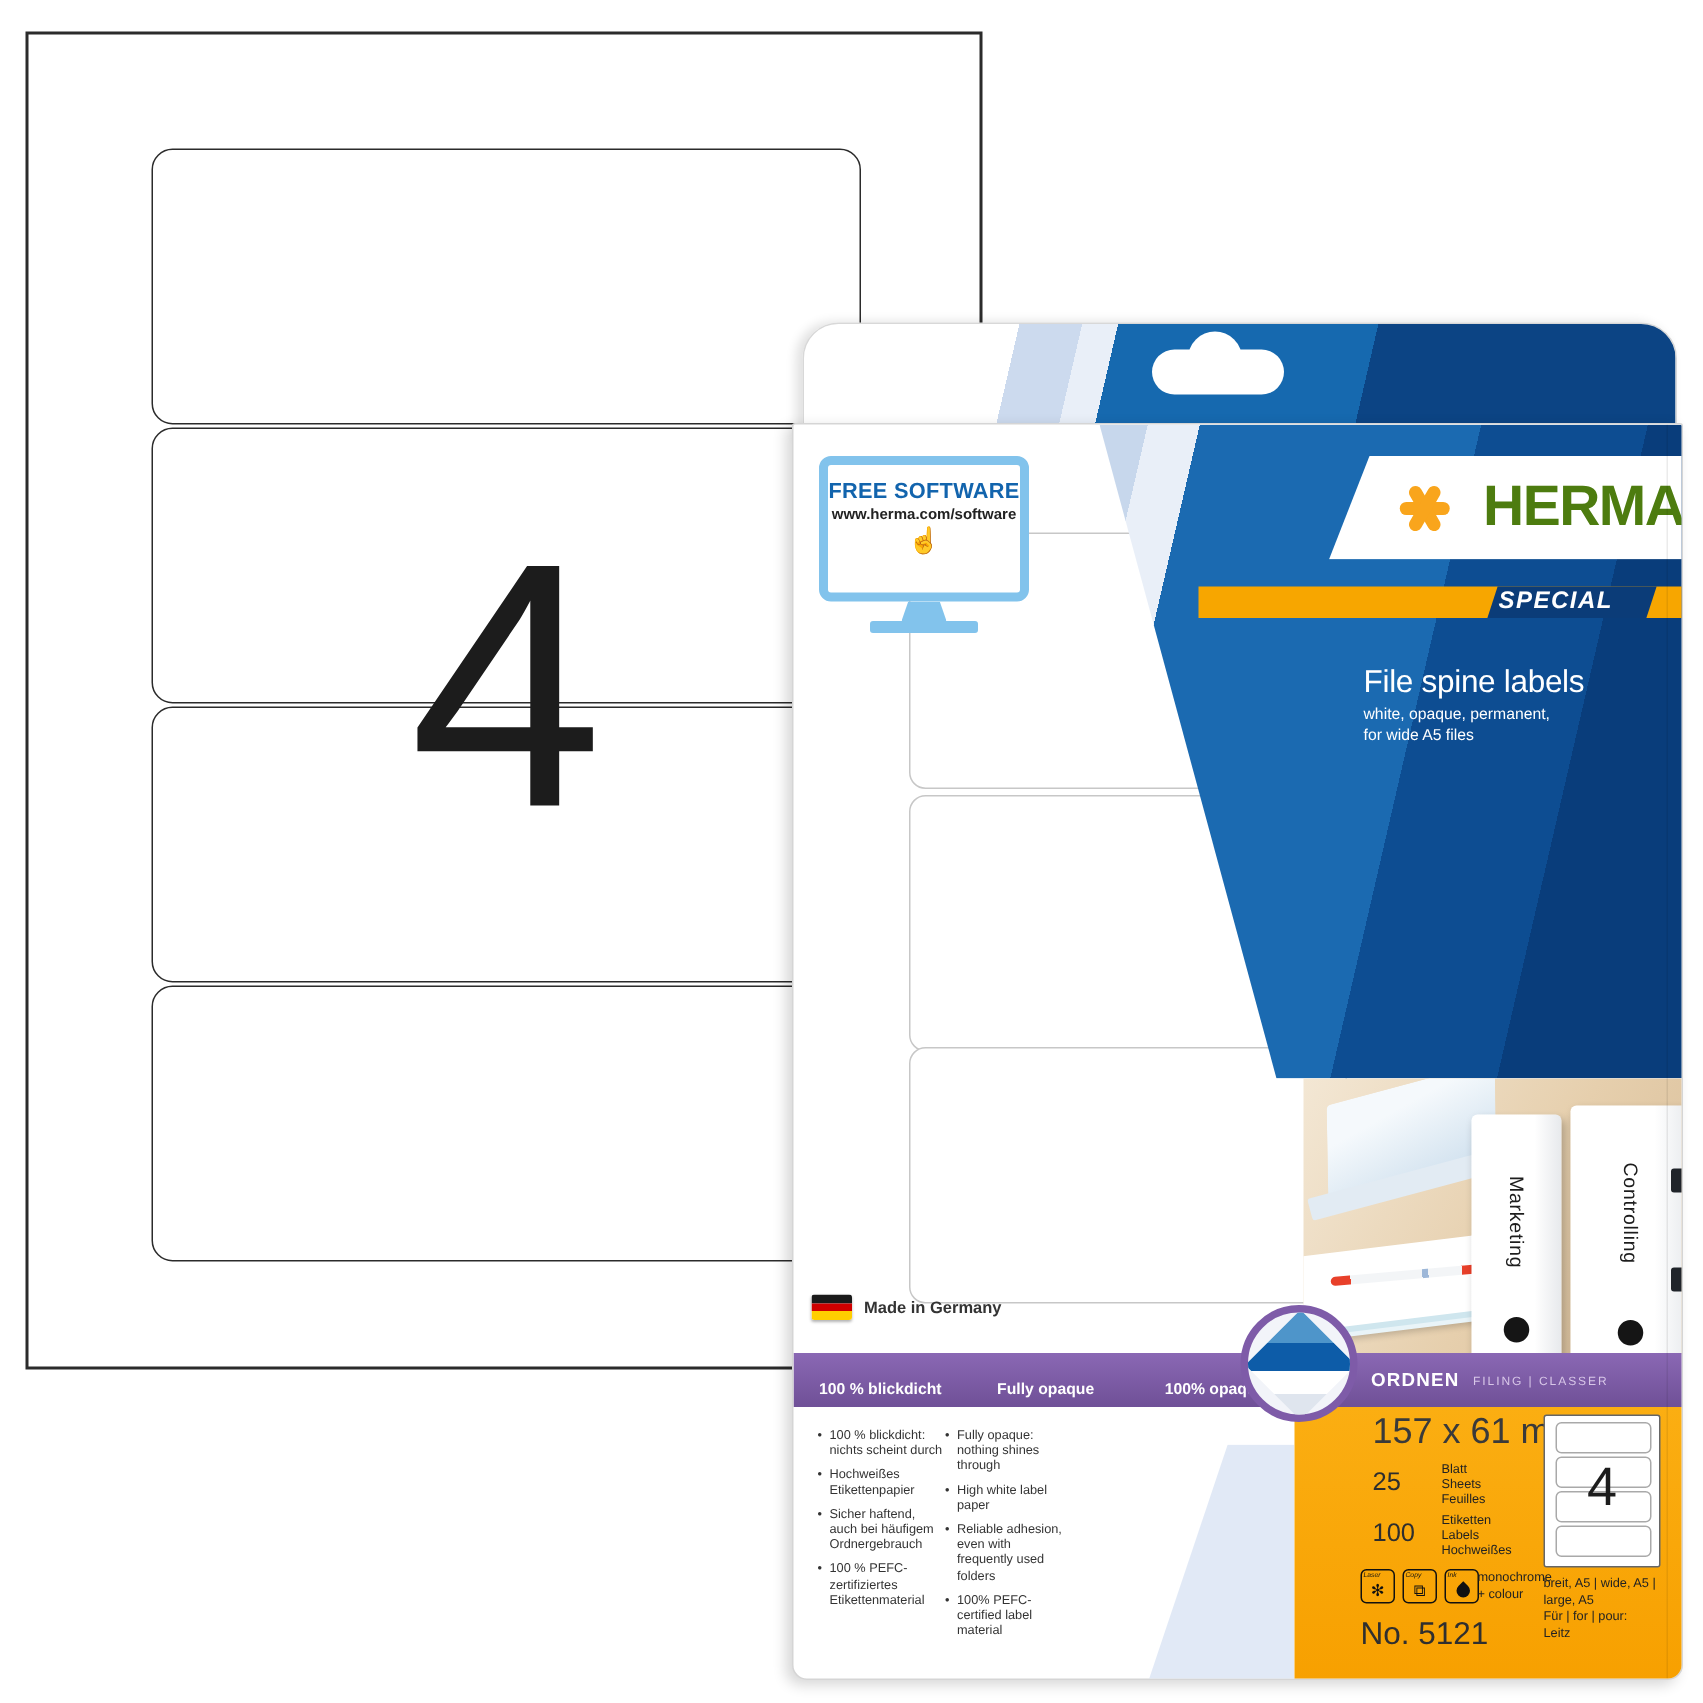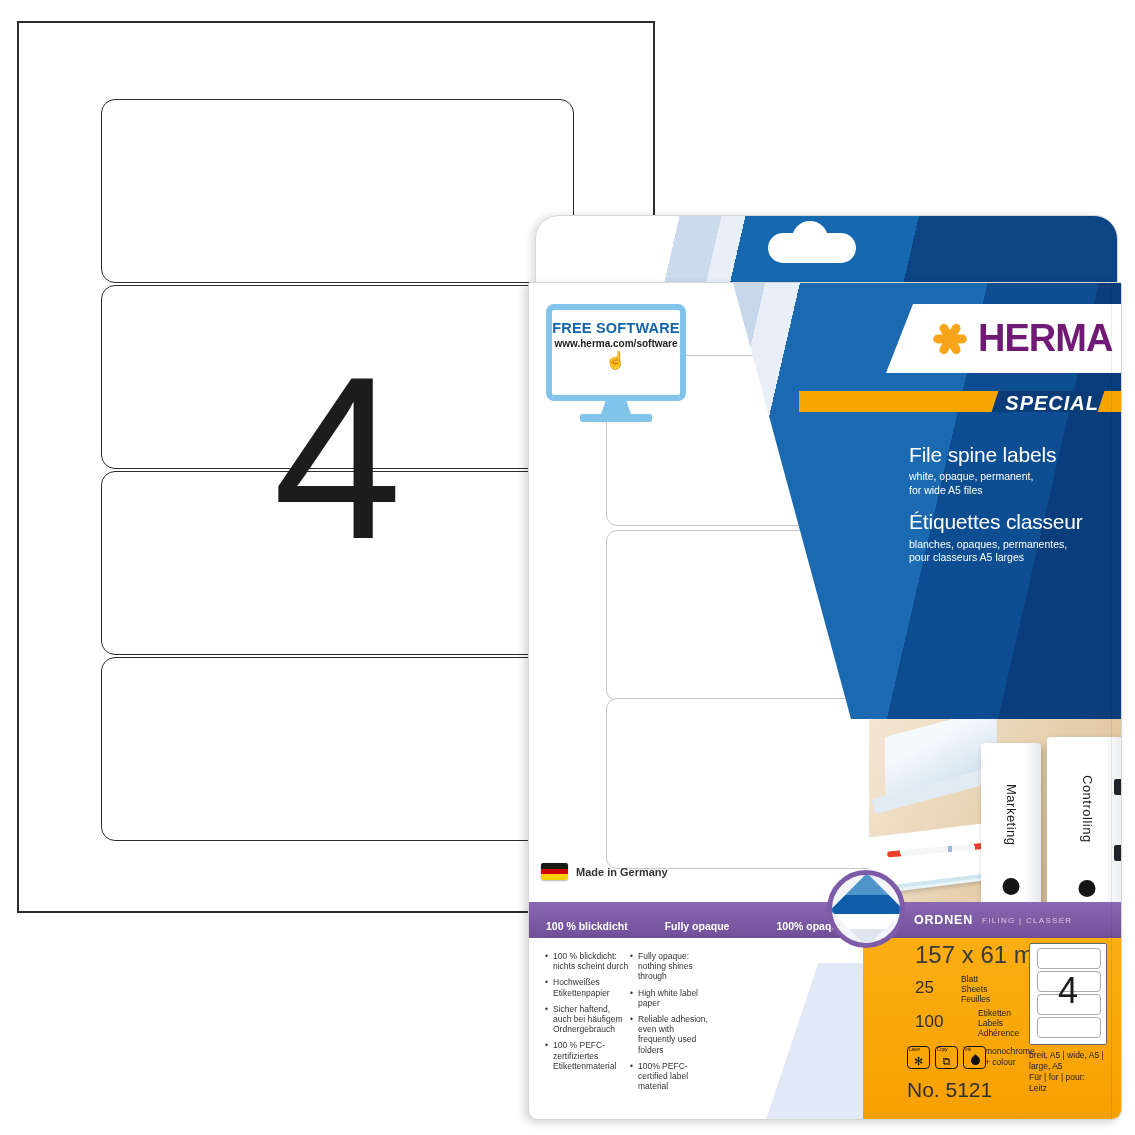--- a/index.html
+++ b/index.html
@@ -52,29 +52,29 @@
   .fs-url { margin-top:2px; font-size:10px; font-weight:700; color:#222; }
   .hand-icon { margin-top:1px; font-size:17px; color:#111; }
   .mon-neck { width:30px; height:13px; background:#82c3ec; margin:0 auto;
               clip-path:polygon(15% 0,85% 0,100% 100%,0 100%); }
   .mon-base { width:72px; height:8px; background:#82c3ec; border-radius:2px; margin:0 auto; }
 
   
   .herma-band { position:absolute; left:357px; top:21px; width:237px; height:69px; background:#fff;
                 clip-path:polygon(27px 0,237px 0,237px 69px,0 69px); z-index:3;
                 display:flex; align-items:center; padding-left:44px; gap:8px; }
-  .herma-word { font-size:38px; font-weight:700; color:#701a75; letter-spacing:-1px; }
+  .herma-word { font-size:38px; font-weight:700; color:#4d7c0f; letter-spacing:-1px;margin-left:11px; }
 
   
   .special-band { position:absolute; left:270px; top:108px; width:324px; height:21px;
                   background:#f7a600; z-index:3; }
   .special-dark { position:absolute; left:196px; top:0; width:106px; height:21px;
                   background:#0b3c78; transform:skewX(-18deg); }
-  .special-band span { position:absolute; left:200px; top:1px; width:100px; text-align:right;
-                  font-size:20px; font-weight:700; font-style:italic; color:#fff; letter-spacing:1px; }
+  .special-band span { position:absolute; left:200px; top:1px; width:100px; text-align:left;
+                  font-size:16px; font-weight:700; font-style:italic; color:#fff; letter-spacing:1px; }
 
   
   .titles { position:absolute; left:380px; top:160px; width:206px; z-index:3; color:#fff; }
   .t-group { margin-bottom:13px; }
   .t-main { font-size:21px; font-weight:500; line-height:1.15; letter-spacing:-.2px; }
   .t-sub { margin-top:3px; font-size:10.5px; line-height:1.3; font-weight:400; }
 
   
   .photo { position:absolute; left:340px; top:436px; width:254px; height:184px; z-index:2;
            overflow:hidden;
@@ -143,21 +143,21 @@
   .col .item::before { content:"•"; position:absolute; left:0; top:0; }
 
   
   .orange { position:absolute; left:334px; top:655px; width:260px; height:183px; z-index:3;
             background:linear-gradient(180deg,#fbae12,#f7a000); color:#2e2e2e;
             border-radius:0 0 8px 0; }
   .size-txt { position:absolute; left:52px; top:3px; font-size:24px; color:#3a3a3a;text-align:right; }
   .count-num { position:absolute; left:52px; font-size:17px; }
   .cn1{ top:40px; } .cn2{ top:74px; }
   .count-lbls { position:absolute; left:98px; font-size:8.5px; line-height:1.2; color:#222; }
-  .cl1{ top:36px; } .cl2{ top:70px;margin-left:17px; }
+  .cl1{ top:36px; } .cl2{ top:70px; }
   .printers { position:absolute; left:44px; top:108px; display:flex; gap:5px; }
   .p-box { width:23px; height:23px; border:1.6px solid #111; border-radius:4px; position:relative;
            background:transparent; }
   .p-box .p-name { position:absolute; left:1px; top:0; font-size:4.5px; font-style:italic; color:#111; }
   .p-glyph { position:absolute; left:0; right:0; bottom:1px; text-align:center; font-size:11px; color:#111; line-height:1; }
   .drop { position:absolute; left:7px; bottom:3px; width:9px; height:9px; background:#111;
           border-radius:0 50% 50% 50%; transform:rotate(45deg); }
   .mode-txt { position:absolute; left:122px; top:108px; font-size:8.5px; line-height:1.25; color:#222; }
   .mini-sheet { position:absolute; left:166px; top:5px; width:78px; height:102px; background:#fff;
                 border:1px solid #666; border-radius:2px; }
@@ -225,27 +225,20 @@
     </div>
 
     <div class="titles">
       <div class="t-group">
         <div class="t-main">File spine labels</div>
         <div class="t-sub">
           <span>white, opaque, permanent,</span><br>
           <span>for wide A5 files</span>
         </div>
       </div>
-      <div class="t-group">
-        <div class="t-main">Étiquettes classeur</div>
-        <div class="t-sub">
-          <span>blanches, opaques, permanentes,</span><br>
-          <span>pour classeurs A5 larges</span>
-        </div>
-      </div>
     </div>
 
     <div class="photo">
       <div class="laptop-screen"></div>
       <div class="laptop-base"></div>
       <div class="notepad"></div>
       <div class="pen"></div>
       <div class="folder folder-a">
         <div class="spine-label">
             <span>Marketing</span>
@@ -304,21 +297,21 @@
       <div class="count-lbls cl1">
         <div>Blatt</div>
         <div>Sheets</div>
         <div>Feuilles</div>
       </div>
 
       <div class="count-num cn2">100</div>
       <div class="count-lbls cl2">
         <div>Etiketten</div>
         <div>Labels</div>
-        <div>Adhérence</div>
+        <div>Hochweißes</div>
       </div>
 
       <div class="printers">
         <div class="p-box">
           <span class="p-name">Laser</span>
           <span class="p-glyph">✻</span>
         </div>
         <div class="p-box">
           <span class="p-name">Copy</span>
           <span class="p-glyph">⧉</span>

